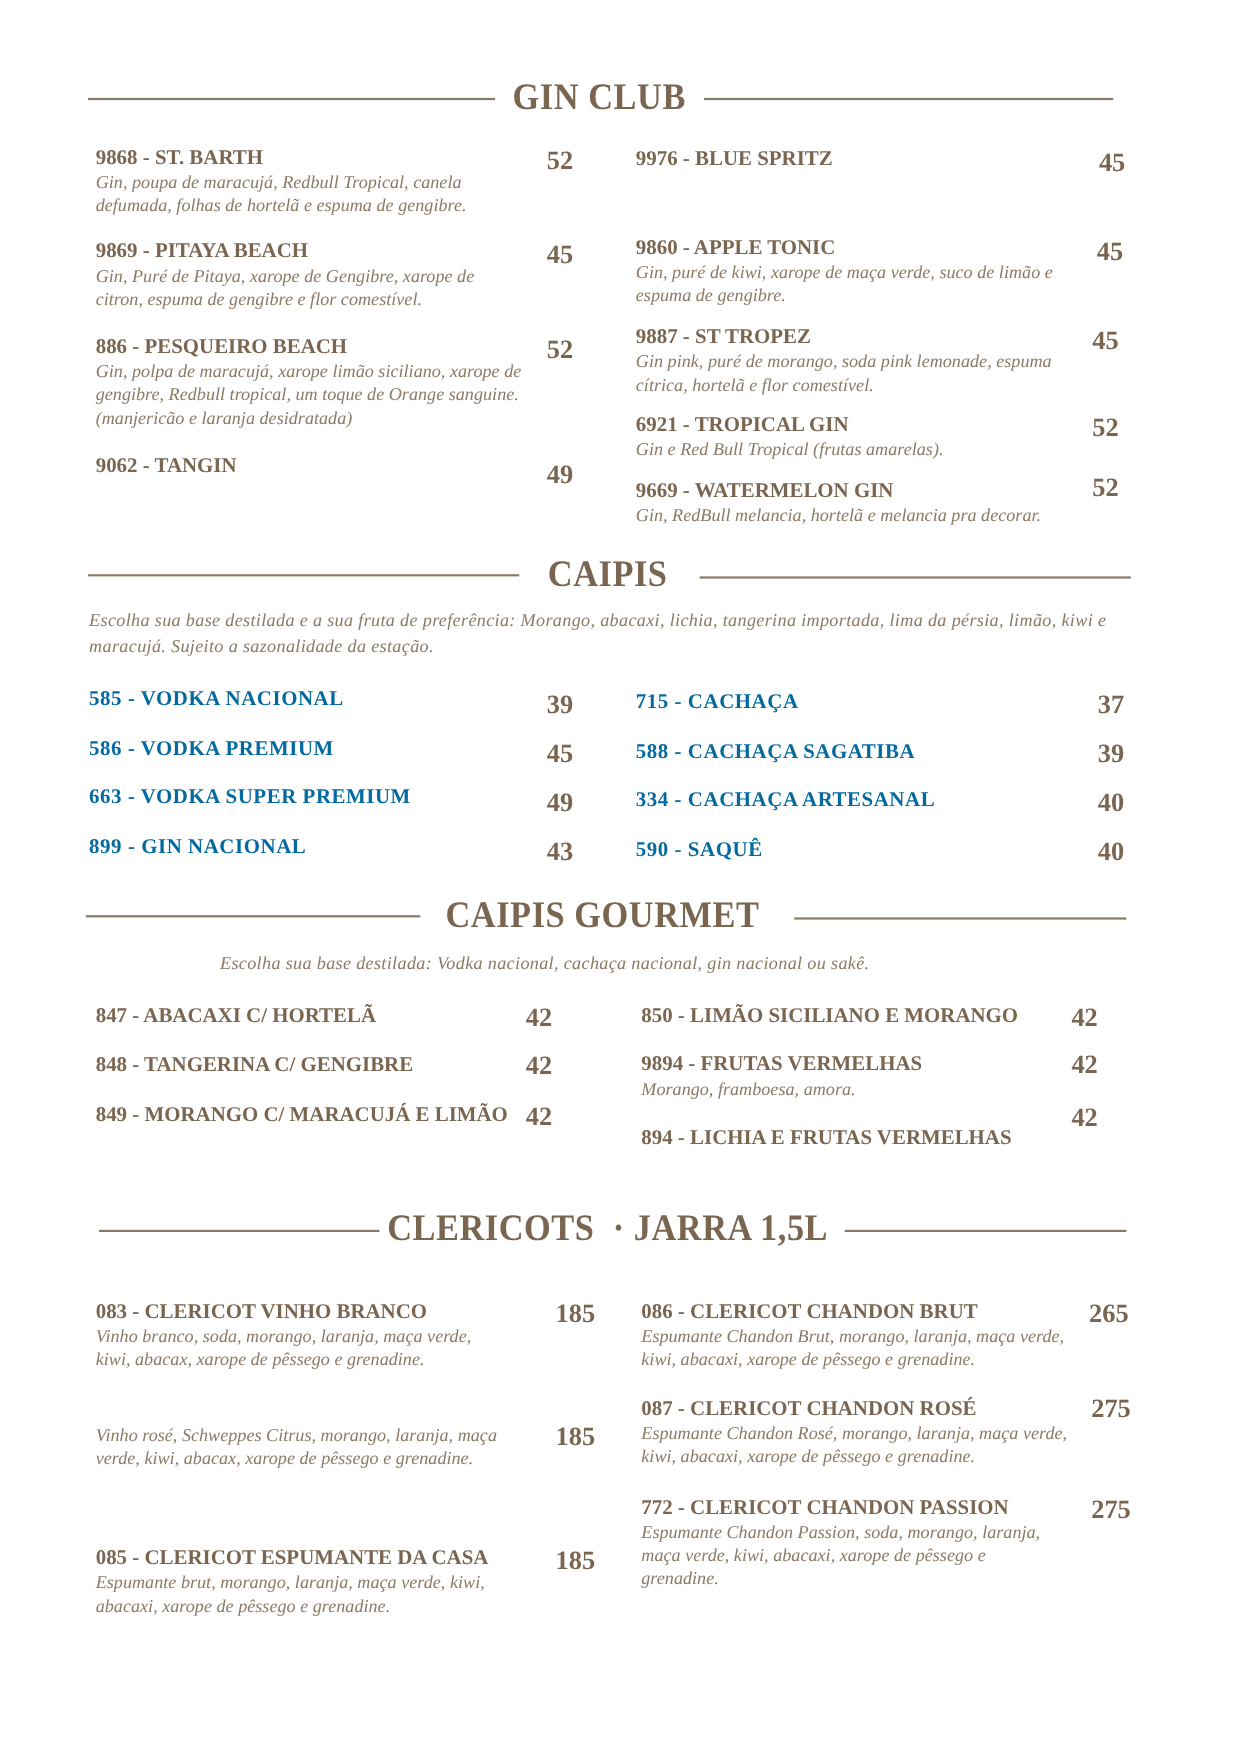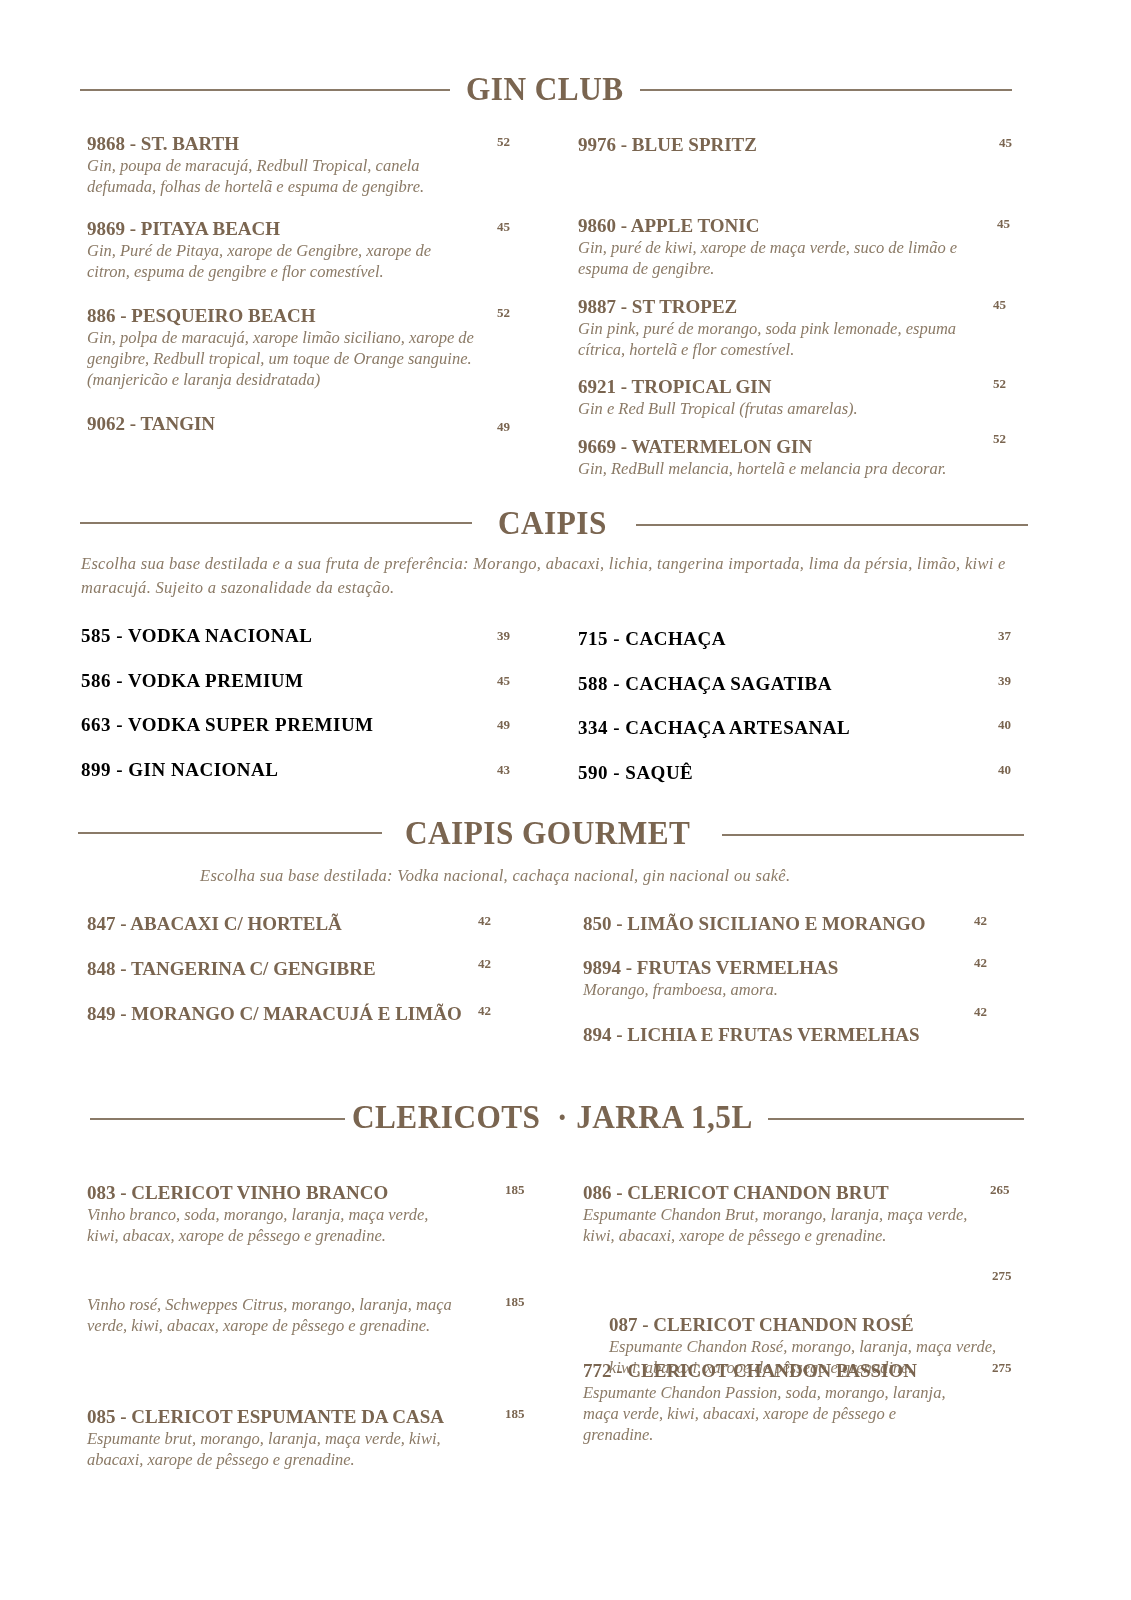--- a/index.html
+++ b/index.html
@@ -5,23 +5,23 @@
   html, body { margin: 0; padding: 0; background: #ffffff; }
   body { width: 1131px; height: 1600px; position: relative; overflow: hidden;
          font-family: "Liberation Serif", "DejaVu Serif", serif; color: #7a6550; }
   .abs { position: absolute; }
   .rule { position: absolute; height: 2px; background: #8a7a68; }
   .section-title { position: absolute; font-family: "Liberation Serif", serif; font-weight: bold;
                    font-size: 34px; color: #7a6550; white-space: nowrap; letter-spacing: 0.5px; transform: scaleX(0.92); transform-origin: left center; }
   .item { position: absolute; }
   .item-name { font-weight: bold; font-size: 19px; color: #7a6550; white-space: nowrap; line-height: 22px; }
   .item-desc { font-style: italic; font-size: 16.5px; color: #8b7a66; line-height: 21px; }
-  .price { position: absolute; font-weight: bold; font-size: 13px; color: #7a6550; }
+  .price { position: absolute; font-weight: bold; font-size: 24px; color: #7a6550; }
   .intro { position: absolute; font-style: italic; font-size: 16.5px; color: #8b7a66; line-height: 24px; letter-spacing: 0.3px; }
-  .caipi-name { font-weight: bold; font-size: 19px; color: #000000; white-space: nowrap; letter-spacing: 0.5px; }
+  .caipi-name { font-weight: bold; font-size: 19px; color: #0369a1; white-space: nowrap; letter-spacing: 0.5px; }
 </style>
 </head>
 <body>
 
 <div class="rule" style="left:80px; top:89px; width:370px;"></div>
 <div class="section-title" style="left:466px; top:70px;">GIN CLUB</div>
 <div class="rule" style="left:640px; top:89px; width:372px;"></div>
 
 <div class="item" style="left:87px; top:133px; width:400px;">
   <div class="item-name">9868 - ST. BARTH</div>
@@ -142,21 +142,21 @@
   <div class="item-desc">Espumante brut, morango, laranja, maça verde, kiwi, abacaxi, xarope de pêssego e grenadine.</div>
 </div>
 <div class="price" style="left:505px; top:1406px;">185</div>
 
 <div class="item" style="left:583px; top:1182px; width:390px;">
   <div class="item-name">086 - CLERICOT CHANDON BRUT</div>
   <div class="item-desc">Espumante Chandon Brut, morango, laranja, maça verde, kiwi, abacaxi, xarope de pêssego e grenadine.</div>
 </div>
 <div class="price" style="left:990px; top:1182px;">265</div>
 
-<div class="item" style="left:609px; top:1270px; width:390px;margin-top:44px;">
+<div class="item" style="left:583px; top:1270px; width:390px;">
   <div class="item-name">087 - CLERICOT CHANDON ROSÉ</div>
   <div class="item-desc">Espumante Chandon Rosé, morango, laranja, maça verde, kiwi, abacaxi,  xarope de pêssego e grenadine.</div>
 </div>
 <div class="price" style="left:992px; top:1268px;">275</div>
 
 <div class="item" style="left:583px; top:1360px; width:380px;">
   <div class="item-name">772 - CLERICOT CHANDON PASSION</div>
   <div class="item-desc">Espumante Chandon Passion, soda, morango, laranja, maça verde, kiwi, abacaxi, xarope de pêssego e grenadine.</div>
 </div>
 <div class="price" style="left:992px; top:1360px;">275</div>

